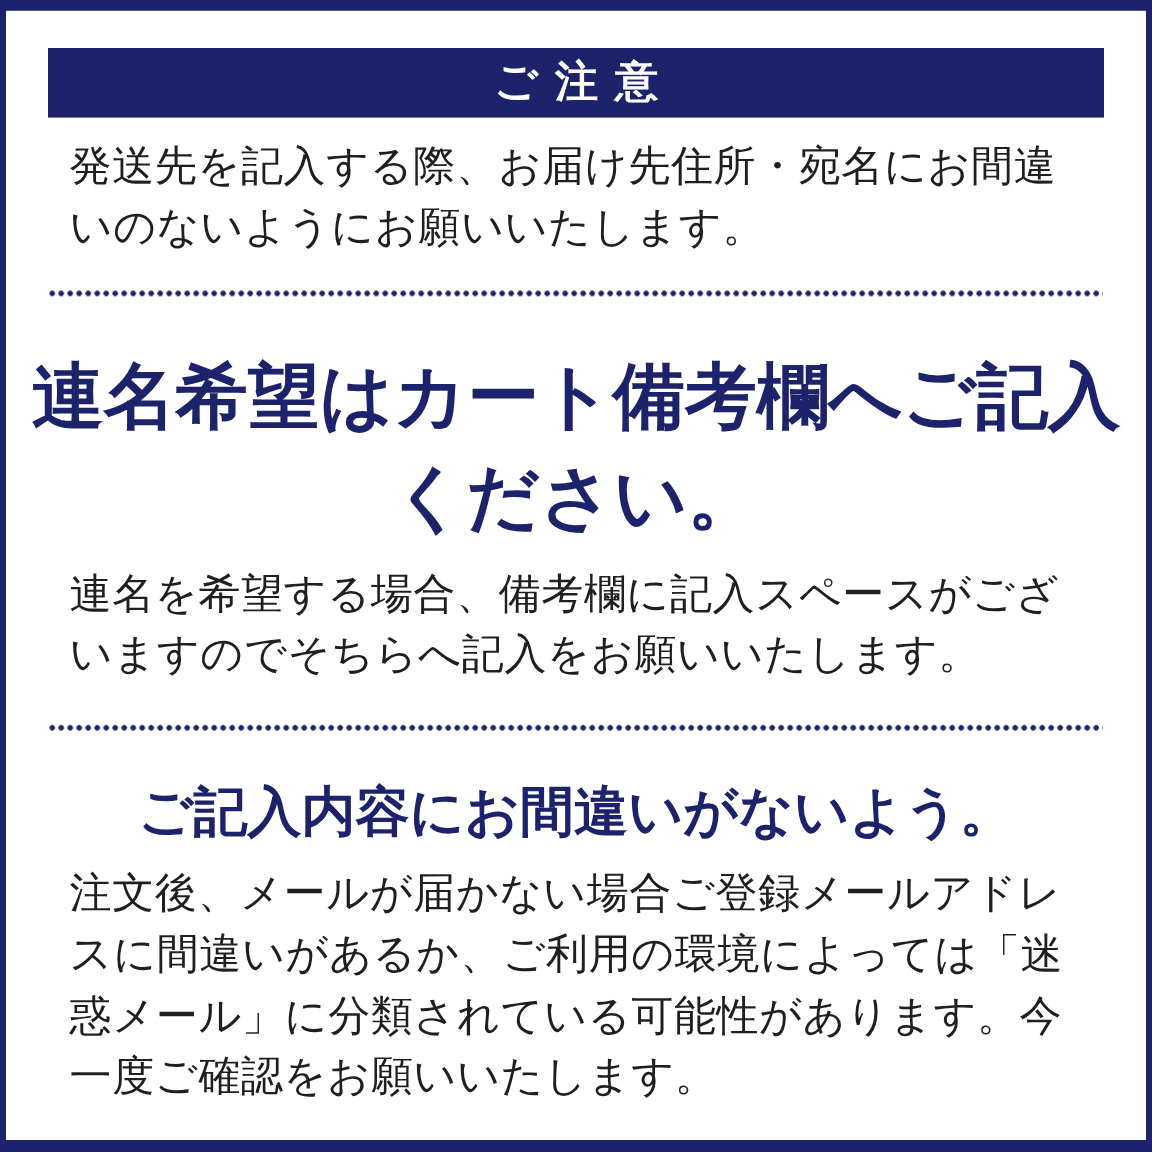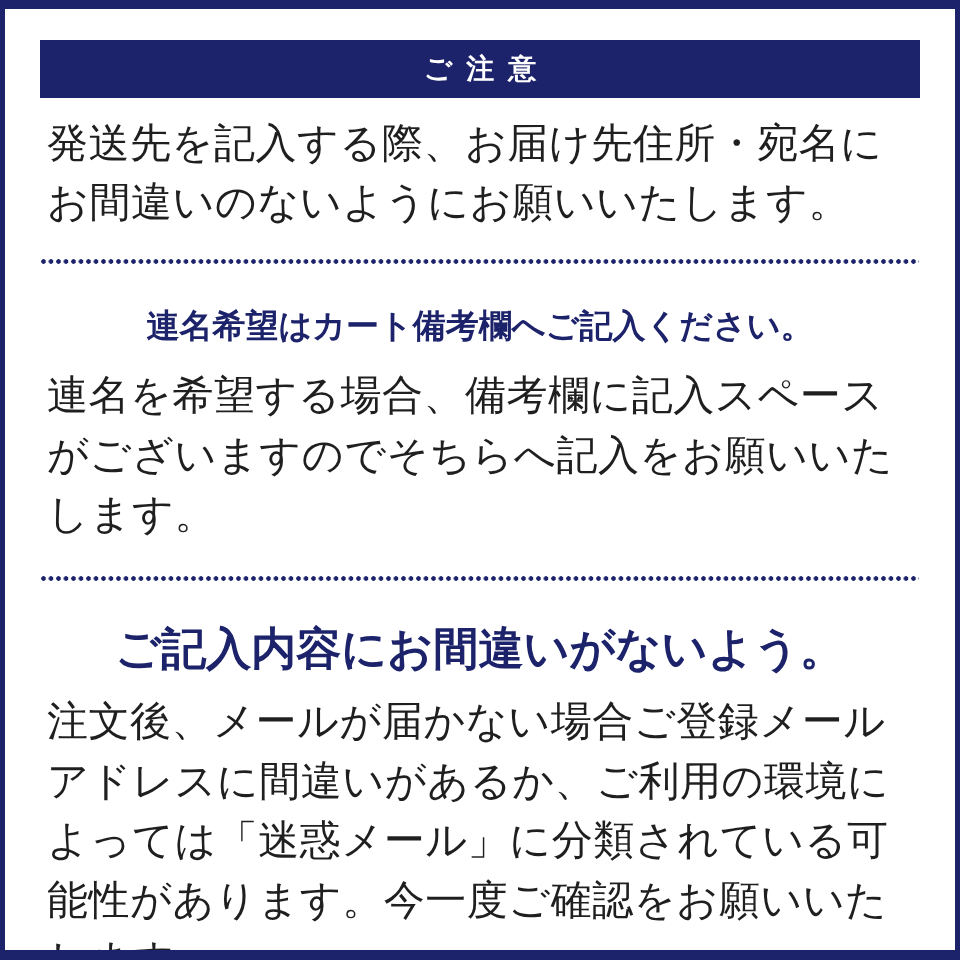--- a/index.html
+++ b/index.html
@@ -24,45 +24,45 @@
   .notice-bar {
     margin: 31px 35px 0;
     height: 58px;
     background: var(--navy);
     display: flex;
     align-items: center;
     justify-content: center;
   }
   .notice-bar-title {
     color: #ffffff;
-    font-size: 28px;
+    font-size: 36px;
     font-weight: 700;
     letter-spacing: 14px;
     padding-left: 14px;
     line-height: 1;
   }
   .section-heading {
     color: var(--navy);
     font-weight: 900;
     font-size: 45px;
     line-height: 1.4;
     text-align: center;
     white-space: pre-line;
     letter-spacing: 0px;
   }
   .section-body {
     color: var(--body-text);
-    font-size: 41px;
+    font-size: 35px;
     line-height: 1.45;
     text-align: left;
-    margin: 16px 42px 0;
+    margin: 16px 53px 0;
     letter-spacing: 0.5px;
   }
   .heading-1 { margin: 46px 20px 0; }
-  .heading-2 { margin: 42px 10px 0; font-size: 33px; font-family: Liberation Mono, monospace; }
+  .heading-2 { margin: 42px 10px 0; font-size: 60px; }
   .heading-3 { margin: 36px 20px 0; }
   .body-2 { margin-top: 14px; }
   .body-3 { margin-top: 12px; }
   .dotted-divider {
     height: 5px;
     margin: 26px 36px 0;
     background-image: radial-gradient(circle at 2.5px 2.5px, var(--navy) 2px, rgba(0,0,0,0) 2.6px);
     background-size: 7.5px 5px;
     background-repeat: repeat-x;
   }

